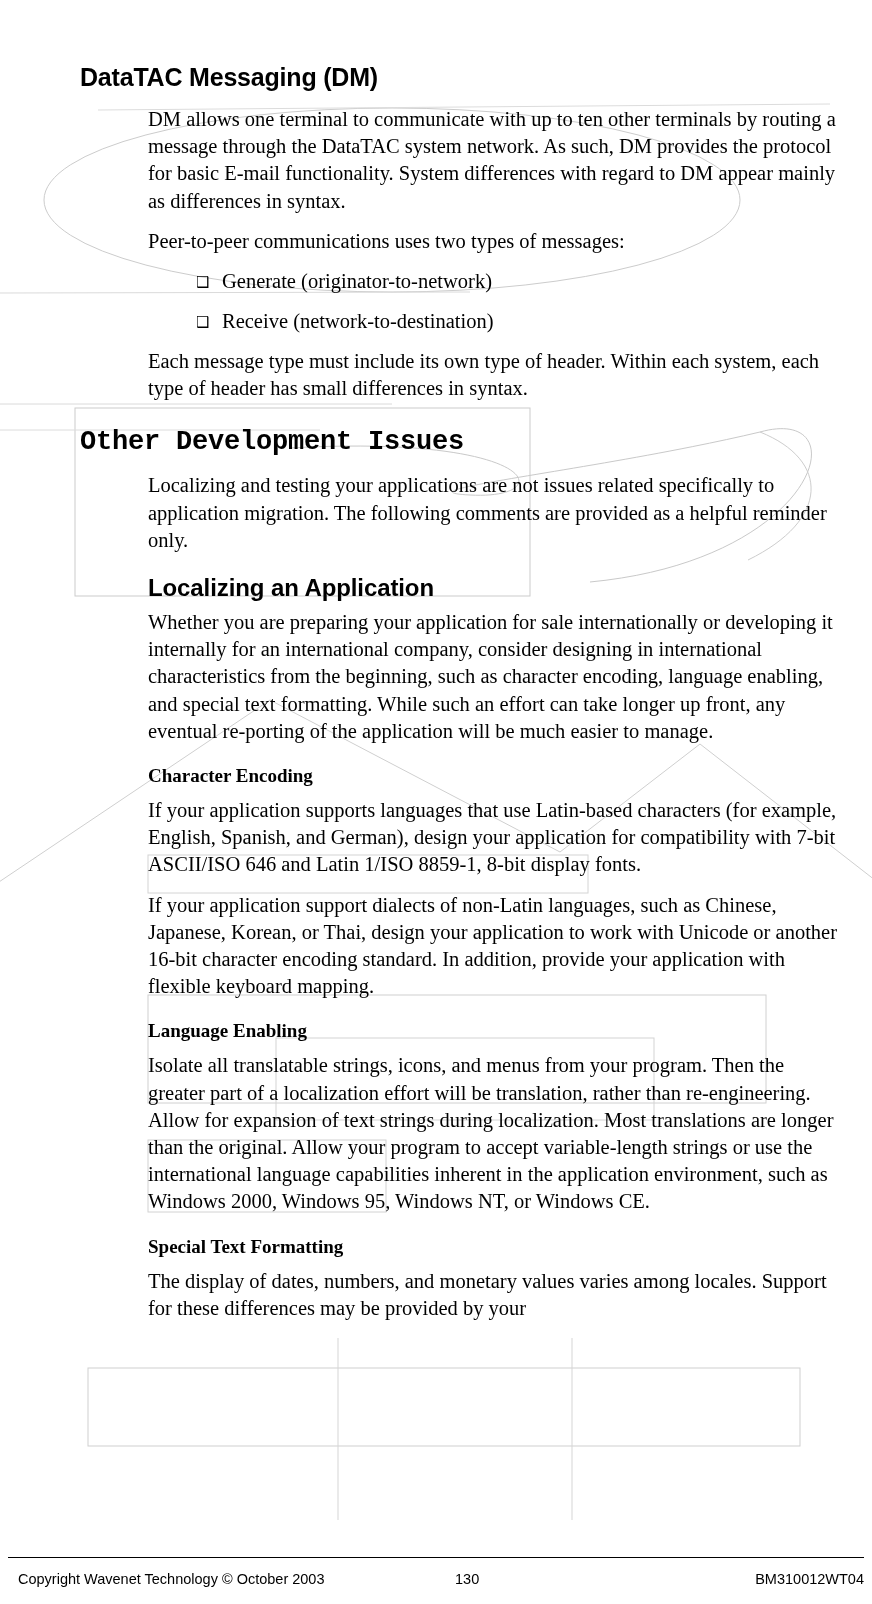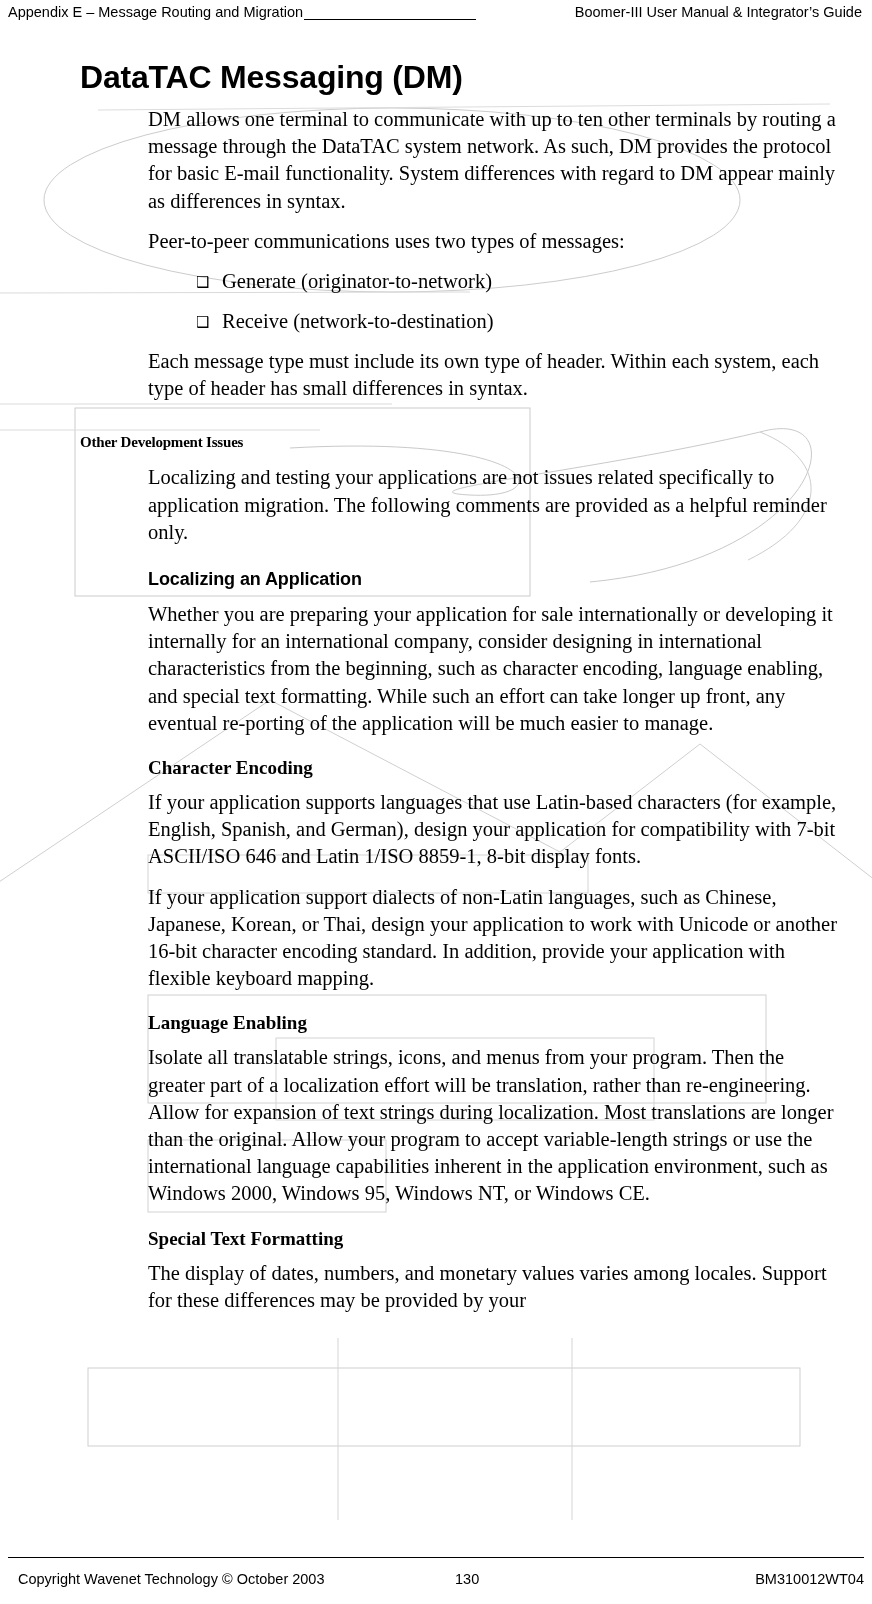--- a/index.html
+++ b/index.html
@@ -68,41 +68,41 @@
   .body-region {
     position: absolute;
     left: 0;
     top: 62px;
     width: 872px;
   }
 
   h1.h-main {
     font-family: "Liberation Sans", "DejaVu Sans", sans-serif;
     font-weight: bold;
-    font-size: 32px;
+    font-size: 25px;
     line-height: 30px;
     margin: 0 0 14px 0;
     padding: 0 0 0 80px;
     letter-spacing: -0.2px;
   }
 
   h2.h-sub {
-    font-family: Liberation Serif, serif;
-    font-weight: bold;
-    font-size: 15px;
+    font-family: Liberation Mono, monospace;
+    font-weight: bold;
+    font-size: 27px;
     line-height: 28px;
-    margin: 26px 0 8px 0;
+    margin: 26px 0 16px 0;
     padding: 0 0 0 80px;
     letter-spacing: -0.2px;
   }
 
   h3.h-sub3 {
     font-family: "Liberation Sans", "DejaVu Sans", sans-serif;
     font-weight: bold;
-    font-size: 18px;
+    font-size: 24px;
     line-height: 23px;
     margin: 22px 0 10px 0;
     padding: 0 0 0 148px;
     letter-spacing: -0.1px;
   }
 
   h4.h-sub4 {
     font-family: Liberation Serif, serif;
     font-weight: bold;
     font-size: 19px;
@@ -197,24 +197,20 @@
     <path d="M572 1338 L 572 1520" stroke="#d5d5d5"></path>
 
     <path d="M0 293 L 470 292" stroke="#dadada"></path>
     <path d="M0 404 L 392 404" stroke="#dadada"></path>
     <path d="M0 430 L 320 430" stroke="#dcdcdc"></path>
   </g>
 </svg>
 
 <div class="page">
 
-  <div class="running-head">
-    <span class="rh-left"><span>Appendix E – Message Routing and Migration</span><span class="rh-rule"></span></span>
-    <span class="rh-right">Boomer-III User Manual &amp; Integrator’s Guide</span>
-  </div>
 
   <div class="body-region">
 
     <h1 class="h-main">DataTAC Messaging (DM)</h1>
 
     <p class="para">DM allows one terminal to communicate with up to ten other terminals by routing a message through the DataTAC system network. As such, DM provides the protocol for basic E-mail functionality. System differences with regard to DM appear mainly as differences in syntax.</p>
 
     <p class="para">Peer-to-peer communications uses two types of messages:</p>
 
     <ul class="bullets">

